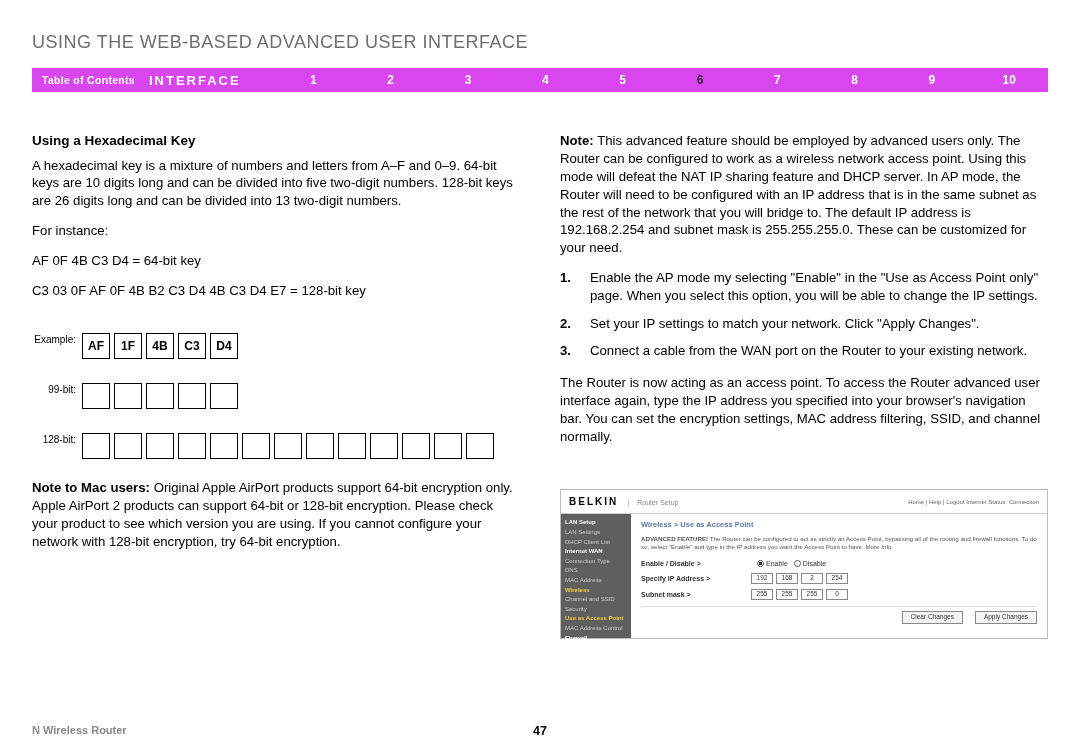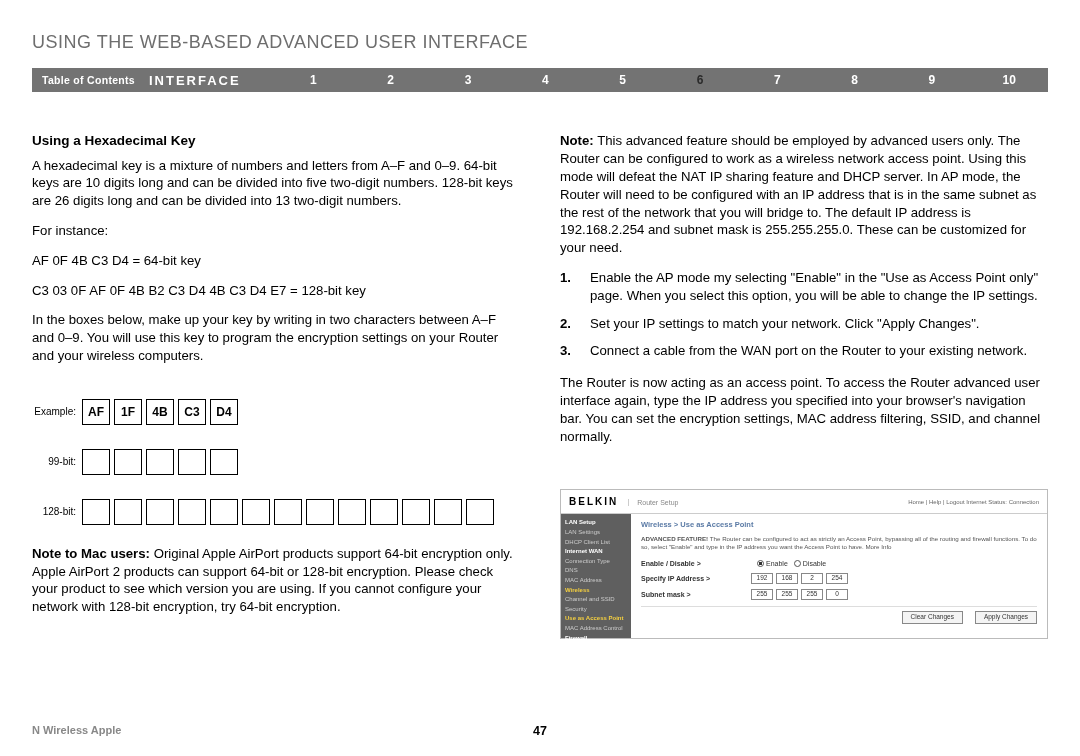--- a/index.html
+++ b/index.html
@@ -15,21 +15,21 @@
   }
   .main-title {
     font-weight: normal;
     letter-spacing: 0.5px;
     font-size: 18px;
     color: #6e6e6e;
     margin-bottom: 14px;
     text-transform: uppercase;
   }
   .nav-bar {
-    background: #737373;
+    background: #d946ef;
     height: 24px;
     display: flex;
     align-items: center;
     color: #fff;
     font-size: 11px;
     margin-bottom: 40px;
   }
   .nav-toc {
     font-weight: bold;
     padding: 0 14px 0 10px;
@@ -65,21 +65,21 @@
     font-weight: bold;
     font-size: 19px;
     margin-bottom: 20px;
   }
   .note-bold { font-weight: bold; }
   .list { margin-bottom: 14px; }
   .list-row { display: flex; margin-bottom: 10px; }
   .list-num { font-weight: bold; width: 30px; flex-shrink: 0; }
   .list-body { flex: 1; }
   .hex-block { margin: 34px 0 20px 0; font-size: 10px; }
-  .hex-row { display: flex; align-items: center; margin-bottom: 6px; margin-top: 24px; }
+  .hex-row { display: flex; align-items: flex-start; margin-bottom: 6px; margin-top: 24px; }
   .hex-label { width: 50px; text-align: right; padding-right: 6px; font-size: 10px; }
   .hex-cell {
     width: 28px; height: 26px;
     border: 1.5px solid #000;
     margin-right: 4px;
     display: inline-flex;
     align-items: center; justify-content: center;
     font-weight: bold; font-size: 12px;
   }
   .hex-cell.filled { font-family: Arial; }
@@ -161,21 +161,20 @@
 </div>
 
 <div class="columns">
 
   <div class="col">
     <div class="subhead-bold">Using a Hexadecimal Key</div>
     <p class="body-p">A hexadecimal key is a mixture of numbers and letters from A–F and 0–9. 64-bit keys are 10 digits long and can be divided into five two-digit numbers. 128-bit keys are 26 digits long and can be divided into 13 two-digit numbers.</p>
     <p class="body-p">For instance:</p>
     <p class="body-p">AF 0F 4B C3 D4 = 64-bit key</p>
     <p class="body-p">C3 03 0F AF 0F 4B B2 C3 D4 4B C3 D4 E7 = 128-bit key</p>
-    <p class="body-p">In the boxes below, make up your key by writing in two characters between A–F and 0–9. You will use this key to program the encryption settings on your Router and your wireless computers.</p>
 
     <div class="hex-block">
       <div class="hex-row">
         <div class="hex-label">Example:</div>
         <div class="hex-cell filled">AF</div>
         <div class="hex-cell filled">1F</div>
         <div class="hex-cell filled">4B</div>
         <div class="hex-cell filled">C3</div>
         <div class="hex-cell filled">D4</div>
       </div>
@@ -287,15 +286,15 @@
             <span class="rbtn">Apply Changes</span>
           </div>
         </div>
       </div>
     </div>
 
   </div>
 </div>
 
 <div class="footer">
-  <span>N Wireless Apple</span>
+  <span>N Wireless Router</span>
   <span class="pg">47</span>
 </div>
 
 </body></html>

